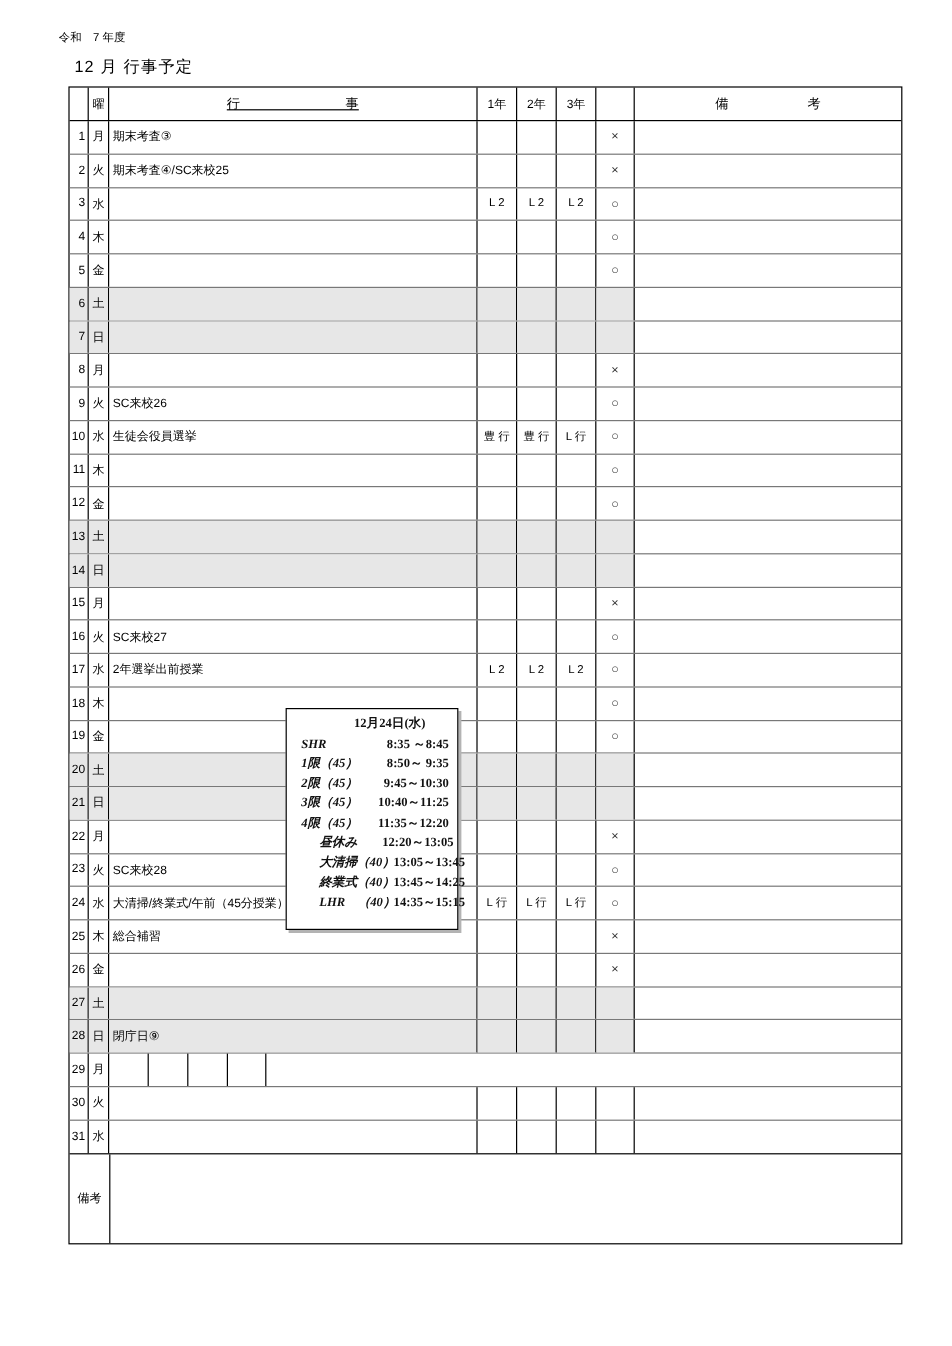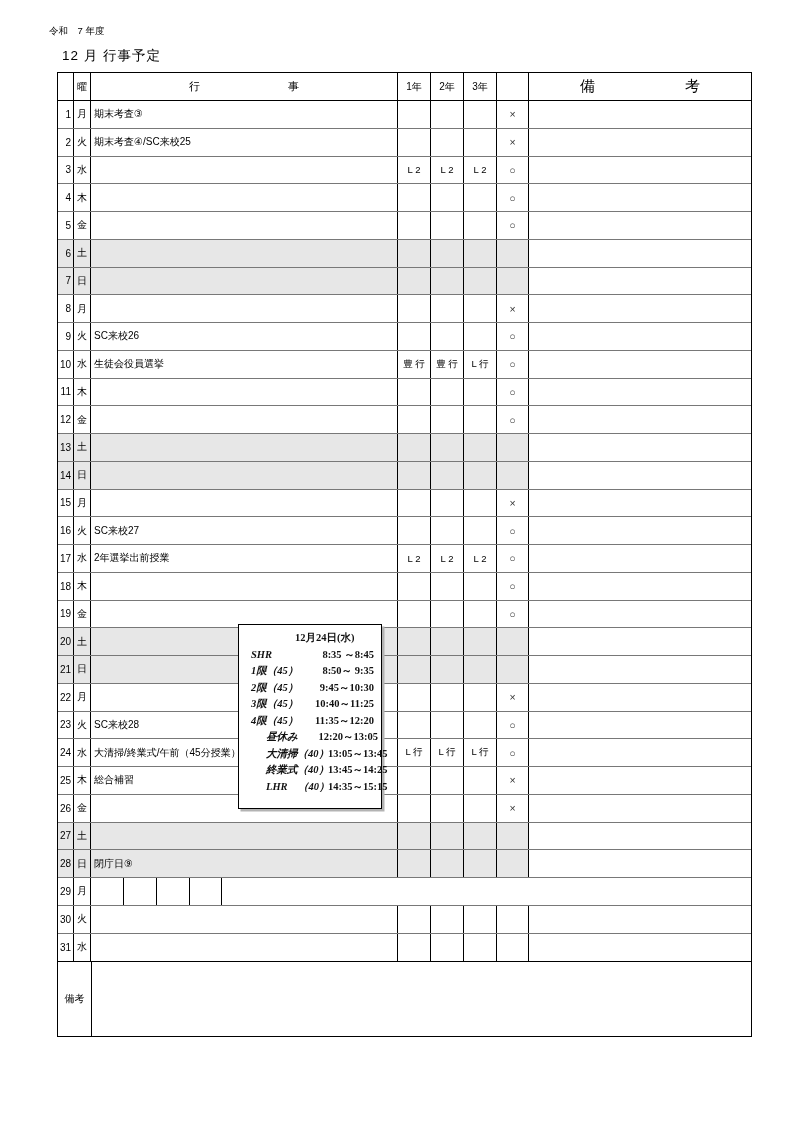--- a/index.html
+++ b/index.html
@@ -21,34 +21,34 @@
   .row > div { display:flex; align-items:center; overflow:hidden; }
   .c-day    { width:16px;  justify-content:flex-end; padding-right:2px; border-right:1px solid #000; font-size:10px; }
   .c-yobi   { width:17px;  justify-content:center; border-right:1.5px solid #000; font-size:10px; }
   .c-event  { width:307px; padding-left:3px; border-right:1.5px solid #000; font-size:10px; white-space:pre; }
   .c-grade  { width:33px;  justify-content:center; border-right:1px solid #000; font-size:9.5px; white-space:pre; }
   .c-bread  { width:32px;  justify-content:center; border-right:1.5px solid #000; font-size:10.5px; color:#333; }
   .c-remarks{ flex:1; }
 
   .row.weekend > div:not(.c-remarks) { background:#e7e7e7; }
 
-  .header .c-event   { justify-content:center; padding-left:0; font-size:11px; }
+  .header .c-event   { justify-content:center; padding-left:0; font-size:11px;text-decoration:underline; }
   .header .c-grade   { font-size:10px; white-space:pre; }
   .header .c-bread   { flex-direction:column; justify-content:center; font-size:7.5px; line-height:1.2; color:#000;gap:45px; }
-  .header .c-remarks { justify-content:center; font-size:15px; white-space:pre; }
+  .header .c-remarks { justify-content:center; font-size:11px; white-space:pre; }
 
   .remarks-box { display:flex; border-top:1.5px solid #000; height:75px; }
   .remarks-label { width:34px; border-right:1.5px solid #000; display:flex; align-items:center; justify-content:center; font-size:10px; }
   .remarks-content { flex:1; }
 
   .popup {
     position:absolute; left:238px; top:590px; width:144px; height:185px;
     background:#fff; border:1px solid #000; box-shadow:2.5px 2.5px 0 #b3b3b3;
     font-family:"Liberation Serif","DejaVu Serif",serif; font-weight:700;
-    font-size:10.5px; color:#111; padding-top:5px; z-index:5;margin-top:34px;
+    font-size:10.5px; color:#111; padding-top:5px; z-index:5;
   }
   .popup-title { padding-left:56px; height:16.5px; line-height:16.5px; white-space:pre; }
   .popup-line  { display:flex; height:16.5px; line-height:16.5px; padding:0 7px 0 12px; }
   .popup-line .lbl { width:74px; white-space:pre;font-style:italic; }
   .popup-line .tm  { flex:1; text-align:right; white-space:pre; }
   .popup-line.indent { padding-left:27px; padding-right:3px; }
   .popup-line.indent .lbl { width:62px; }
 </style>
 </head>
 <body>

